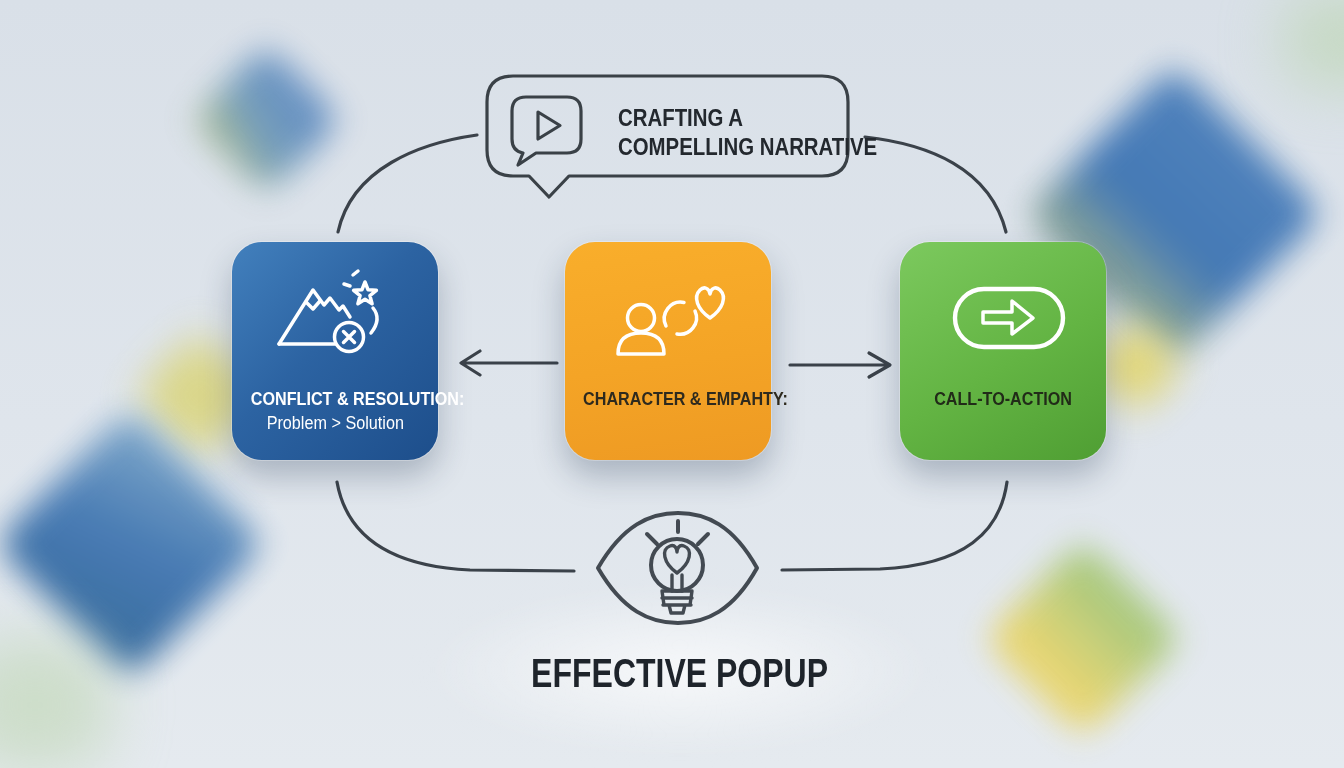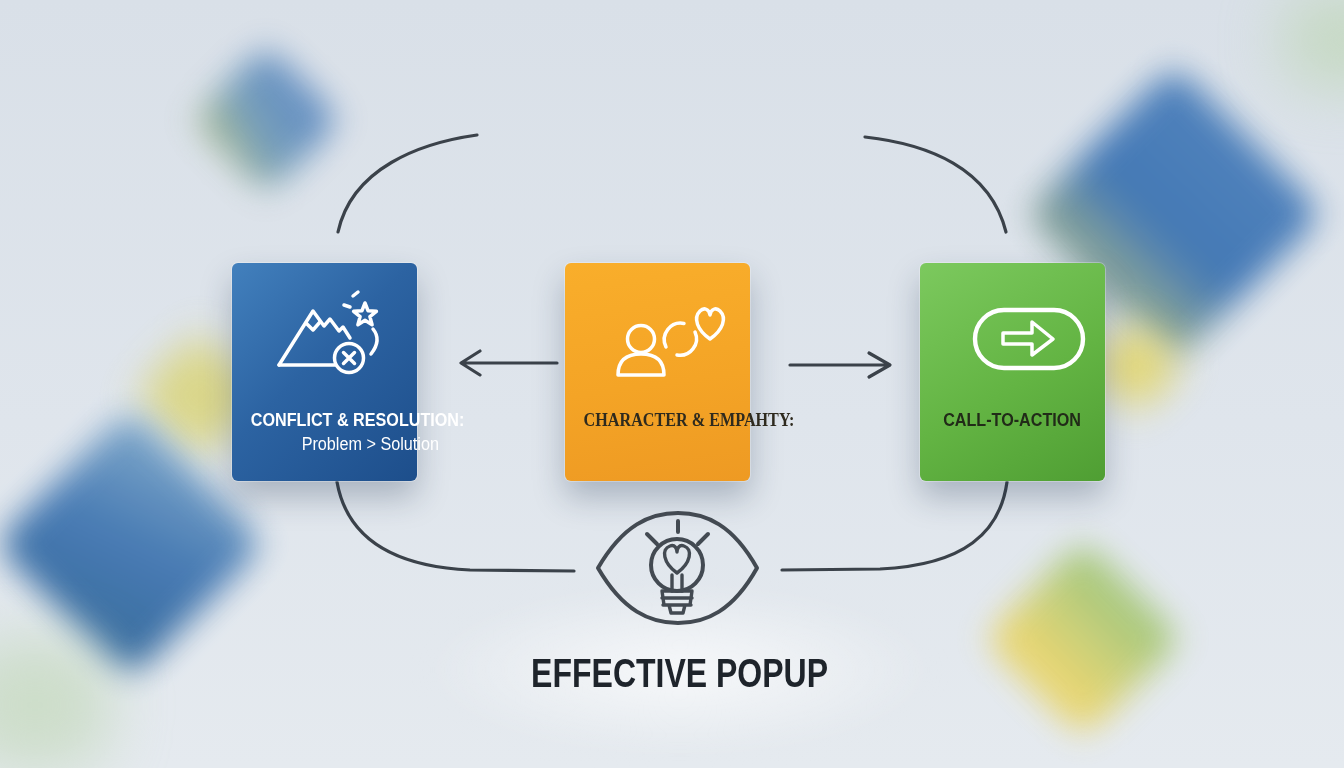--- a/index.html
+++ b/index.html
@@ -34,33 +34,33 @@
   .bubble{position:absolute;left:478px;top:70px;width:380px;height:135px;}
   .bubble svg.frame{position:absolute;left:0;top:0;}
   .bubble svg.frame path{fill:none;stroke:#3a4147;stroke-width:3.2;stroke-linejoin:round;stroke-linecap:round;}
   .bubble .bicon{position:absolute;left:30px;top:24px;}
   .bubble .bicon path{fill:none;stroke:#3a4147;stroke-width:3.2;stroke-linejoin:round;stroke-linecap:round;}
   .bubble-text{position:absolute;left:140px;top:33px;color:#23282e;font-weight:bold;font-size:24px;line-height:29px;white-space:nowrap;}
   .condL{display:inline-block;transform:scaleX(.85);transform-origin:left center;}
   .cond{display:inline-block;transform:scaleX(.85);transform-origin:center;white-space:nowrap;}
   .cond9{display:inline-block;transform:scaleX(.9);transform-origin:center;white-space:nowrap;}
   
-  .card{position:absolute;top:263px;width:185px;height:218px;border-radius:6px;
+  .card{position:absolute;top:242px;width:206px;height:218px;border-radius:30px;
     box-shadow:0 0 0 1px rgba(255,255,255,.28),0 16px 32px rgba(25,45,75,.28);}
   .card-blue{left:232px;background:linear-gradient(135deg,#4280bd 0%,#2c63a2 45%,#1d4e8b 100%);}
   .card-orange{left:565px;background:linear-gradient(172deg,#f9ae2b 0%,#f4a426 55%,#ee9a23 100%);}
-  .card-green{left:900px;background:linear-gradient(150deg,#7cc95e 0%,#63b443 55%,#4f9e33 100%);margin-left:20px;}
+  .card-green{left:900px;background:linear-gradient(150deg,#7cc95e 0%,#63b443 55%,#4f9e33 100%);}
   .card svg.cicon{position:absolute;}
   .card svg.cicon path,.card svg.cicon circle,.card svg.cicon rect{
     fill:none;stroke:#ffffff;stroke-width:3.5;stroke-linecap:round;stroke-linejoin:round;}
   .card-title{position:absolute;top:146px;left:0;width:100%;text-align:center;
     font-weight:bold;font-size:19px;line-height:21px;}
   .card-sub{position:absolute;top:170px;left:0;width:100%;text-align:center;
-    font-weight:normal;font-size:18px;line-height:22px;padding-left:46px;}
-  .t-white{color:#ffffff;} .t-dark{color:#2e2a1e;font-family:Liberation Serif, serif;} .t-darkgreen{color:#212b18;}
+    font-weight:normal;font-size:18px;line-height:22px;}
+  .t-white{color:#ffffff;} .t-dark{color:#2e2a1e;} .t-darkgreen{color:#212b18;}
   
   .eye{position:absolute;left:575px;top:503px;}
   .eye path,.eye circle{fill:none;stroke:#434a52;stroke-width:4;stroke-linecap:round;stroke-linejoin:round;}
   .eye .thin{stroke-width:3.4;}
   .main-title{position:absolute;left:14px;top:651px;width:1332px;text-align:center;
     color:#1e242b;font-weight:bold;font-size:40px;line-height:44px;}
   .main-title .cond{transform:scaleX(.8);}
 </style>
 </head>
 <body>
@@ -79,20 +79,33 @@
 
   <svg class="connectors" width="1344" height="768" viewBox="0 0 1344 768">
     <path d="M477,135 C420,143 352,168 338,232"></path>
     <path d="M865,137 C928,144 990,168 1006,232"></path>
     <path d="M337,482 C346,532 385,566 470,570 L574,571"></path>
     <path d="M1007,482 C1000,532 965,565 880,569 L782,570"></path>
     <path d="M557,363 L462,363 M480,351 L461,363 L480,375"></path>
     <path d="M790,365 L887,365 M869,353 L890,365 L869,377"></path>
   </svg>
 
+  <div class="bubble">
+    <svg class="frame" width="380" height="135" viewBox="0 0 380 135">
+      <path d="M35,6 L344,6 Q370,6 370,32 L370,80 Q370,106 344,106 L91,106 L71,127 L51,106 L35,106 Q9,106 9,80 L9,32 Q9,6 35,6 Z"></path>
+    </svg>
+    <svg class="bicon" width="80" height="78" viewBox="0 0 80 78">
+      <path d="M18,3 L59,3 Q73,3 73,17 L73,45 Q73,59 59,59 L28,59 L10,71 L15,59 Q4,57 4,45 L4,17 Q4,3 18,3 Z"></path>
+      <path d="M30,18 L52,31.5 L30,45 Z"></path>
+    </svg>
+    <div class="bubble-text">
+      <span class="condL">CRAFTING A</span><br>
+      <span class="condL">COMPELLING NARRATIVE</span>
+    </div>
+  </div>
 
   <div class="card card-blue">
     <svg class="cicon" style="left:42px;top:17px;" width="130" height="110" viewBox="0 0 130 110">
       <path d="M5,85 L39,31 L50,46 L56,39 L65,51 L69,47 L76,58"></path>
       <path d="M5,85 L61,85"></path>
       <path d="M32,43 L39,50 L46,42"></path>
       <circle cx="75" cy="78" r="14.5"></circle>
       <path d="M69.5,72.5 L80.5,83.5 M80.5,72.5 L69.5,83.5"></path>
       <path d="M91,23 L94.1,30.8 L102.4,31.3 L95.9,36.6 L98.1,44.7 L91,40.2 L83.9,44.7 L86.1,36.6 L79.6,31.3 L87.9,30.8 Z"></path>
       <path d="M70,25 L76,27 M79,16 L84,12"></path>

